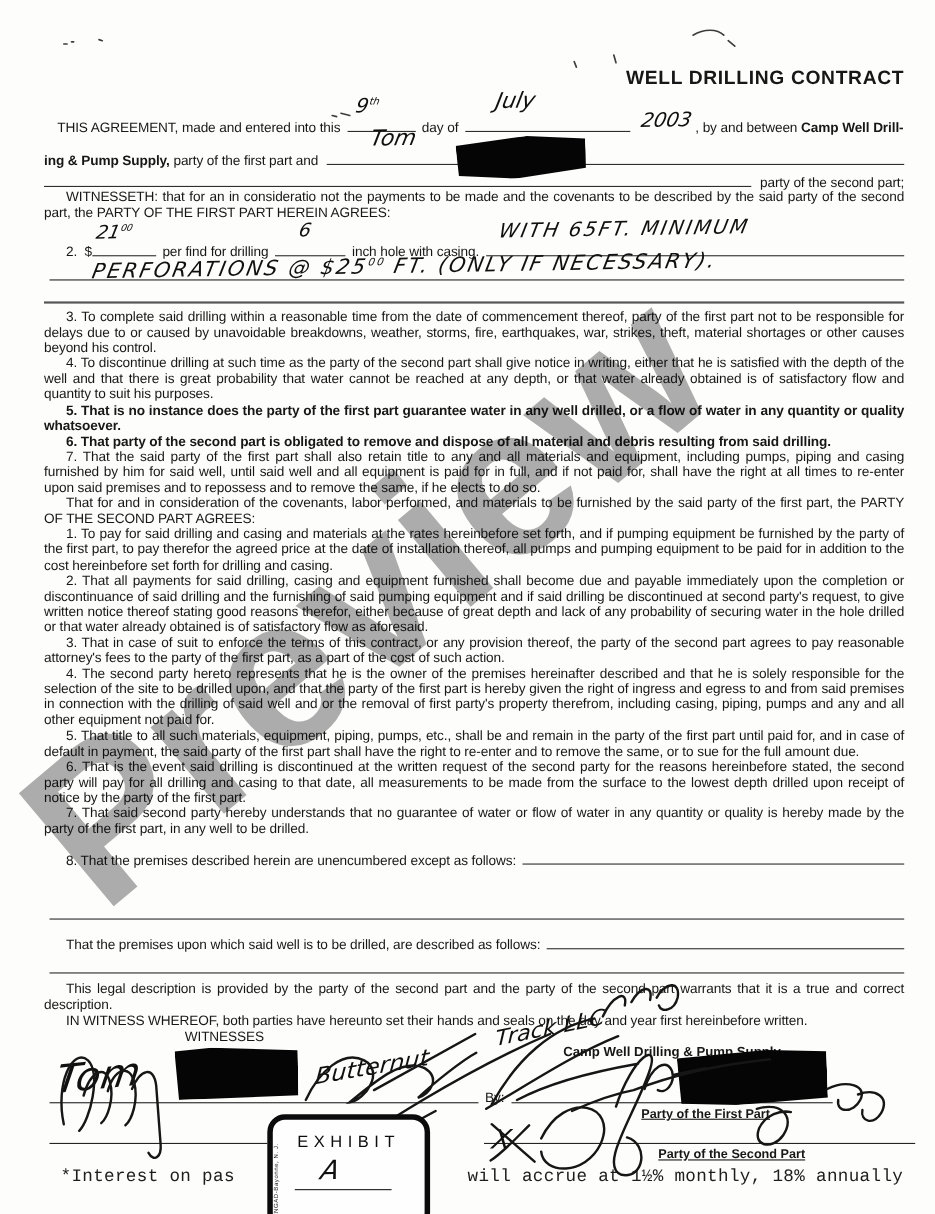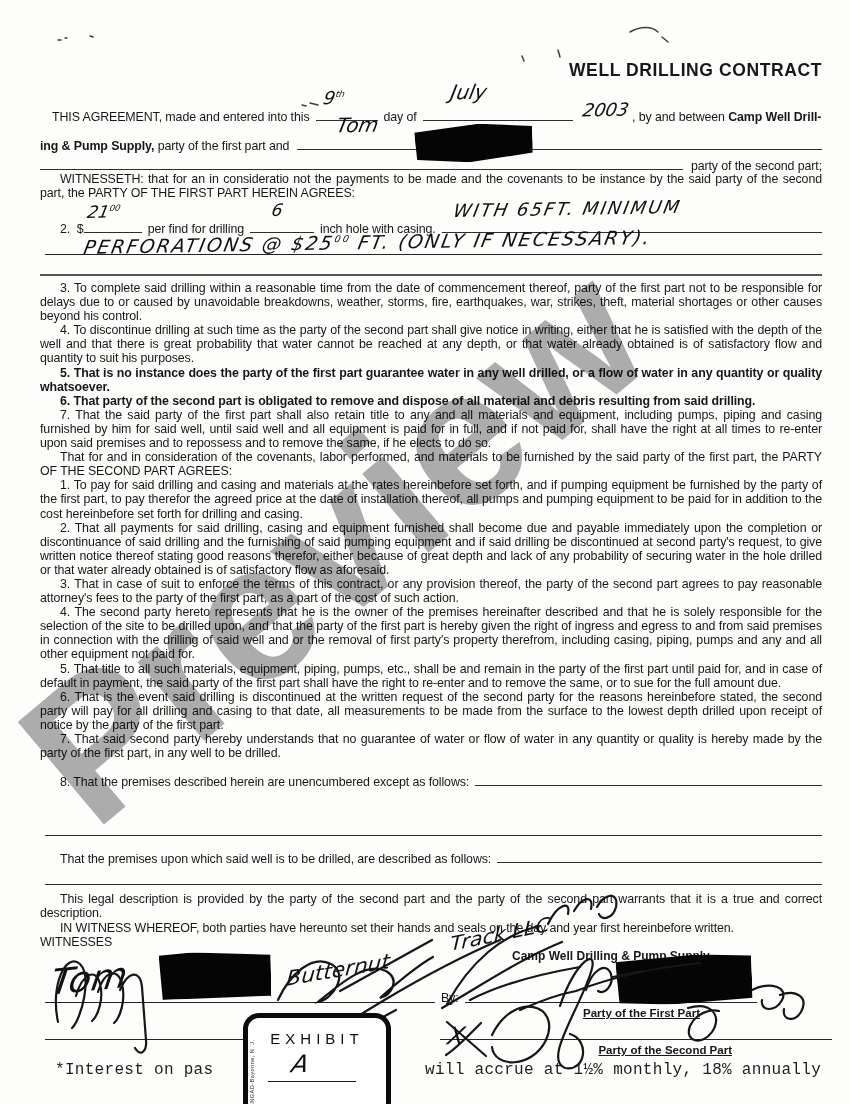--- a/index.html
+++ b/index.html
@@ -81,21 +81,21 @@
       <span class="hw hw-name">Tom</span>
     </span>
   </div>
 
   <div class="abs doc row" style="left:40px;top:158px;width:782px;">
     <span class="fill" style="margin-right:8px;"></span>
     <span>party of the second part;</span>
   </div>
 
   <div class="abs doc" style="left:40px;top:172px;width:782px;">
-    <p>WITNESSETH: that for an in consideratio not the payments to be made and the covenants to be instance by the said party of  the second part, the PARTY OF THE FIRST PART HEREIN AGREES:</p>
+    <p>WITNESSETH: that for an in consideratio not the payments to be made and the covenants to be described by the said party of  the second part, the PARTY OF THE FIRST PART HEREIN AGREES:</p>
   </div>
 
 
   <div class="abs doc row" style="left:40px;top:221px;width:782px;">
     <span style="padding-left:20px;white-space:pre;">2.  $</span>
     <span class="blank" style="width:58px;margin-right:6px;">
       <span class="hw hw-price"><span>21</span><sup>00</sup></span>
     </span>
     <span>per find for drilling</span>
     <span class="blank" style="width:64px;margin:0 6px;">
@@ -143,21 +143,21 @@
   <div class="abs rule" style="left:45px;top:884px;width:777px;"></div>
 
   <div class="abs doc" style="left:40px;top:892px;width:782px;">
     <p>This legal description is provided by the party of the second part and the party of the second part warrants that it is a true and correct description.</p>
   </div>
 
   <div class="abs doc" style="left:40px;top:921px;width:782px;">
     <p>IN  WITNESS WHEREOF, both parties have hereunto set their hands and seals on the day and year first hereinbefore written.</p>
   </div>
 
-  <div class="abs doc" style="left:40px;top:935px;width:200px;text-align:left;">WITNESSES</div>
+  <div class="abs doc" style="left:40px;top:935px;width:200px;text-align:right;">WITNESSES</div>
 
   <div class="abs hw" style="left:52px;top:958px;font-size:36px;transform:skewX(-14deg) rotate(-6deg);">Tom</div>
   <div class="abs hw" style="left:288px;top:958px;font-size:21px;transform:skewX(-14deg) rotate(-10deg);">Butternut</div>
   <div class="abs hw" style="left:452px;top:922px;font-size:20px;transform:skewX(-14deg) rotate(-12deg);">Track LLC</div>
 
   <div class="abs b" style="left:512px;top:949px;font-size:12px;">Camp Well Drilling &amp; Pump Supply</div>
 
   <div class="sigline" style="left:45px;top:1002px;width:390px;"></div>
   <div class="abs doc" style="left:441px;top:991px;">By:</div>
   <div class="sigline" style="left:465px;top:1002px;width:292px;"></div>

